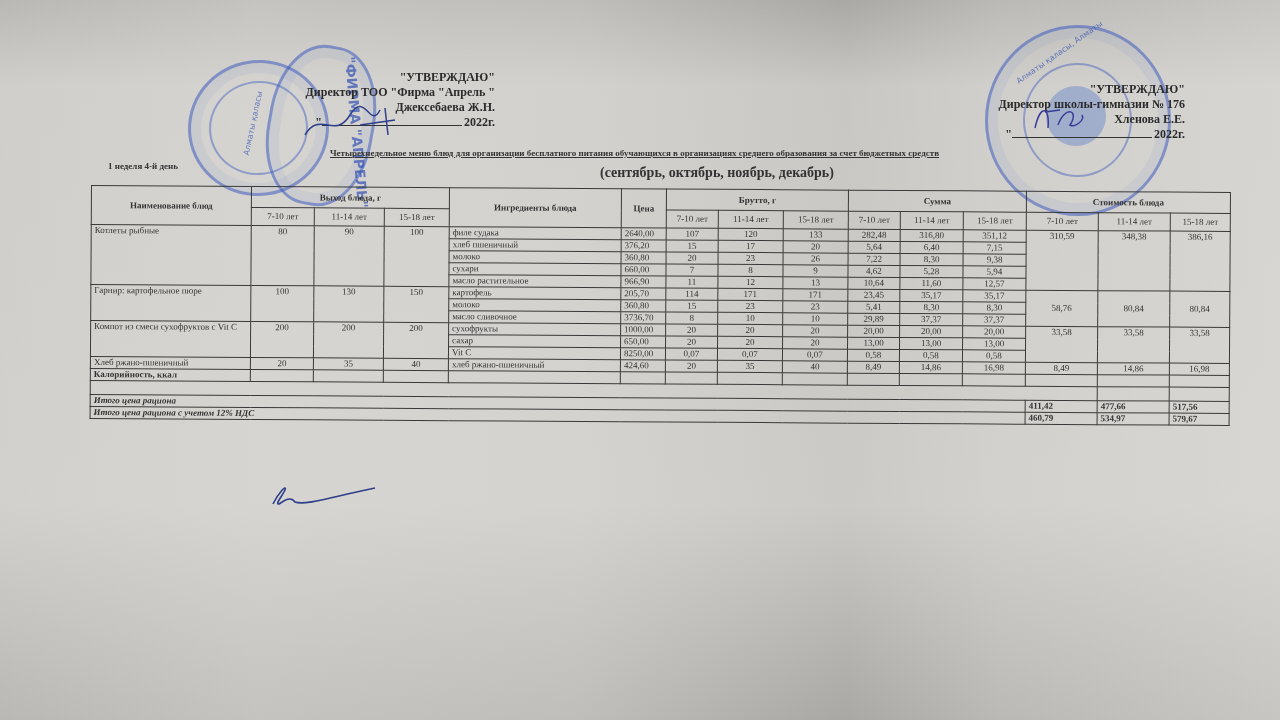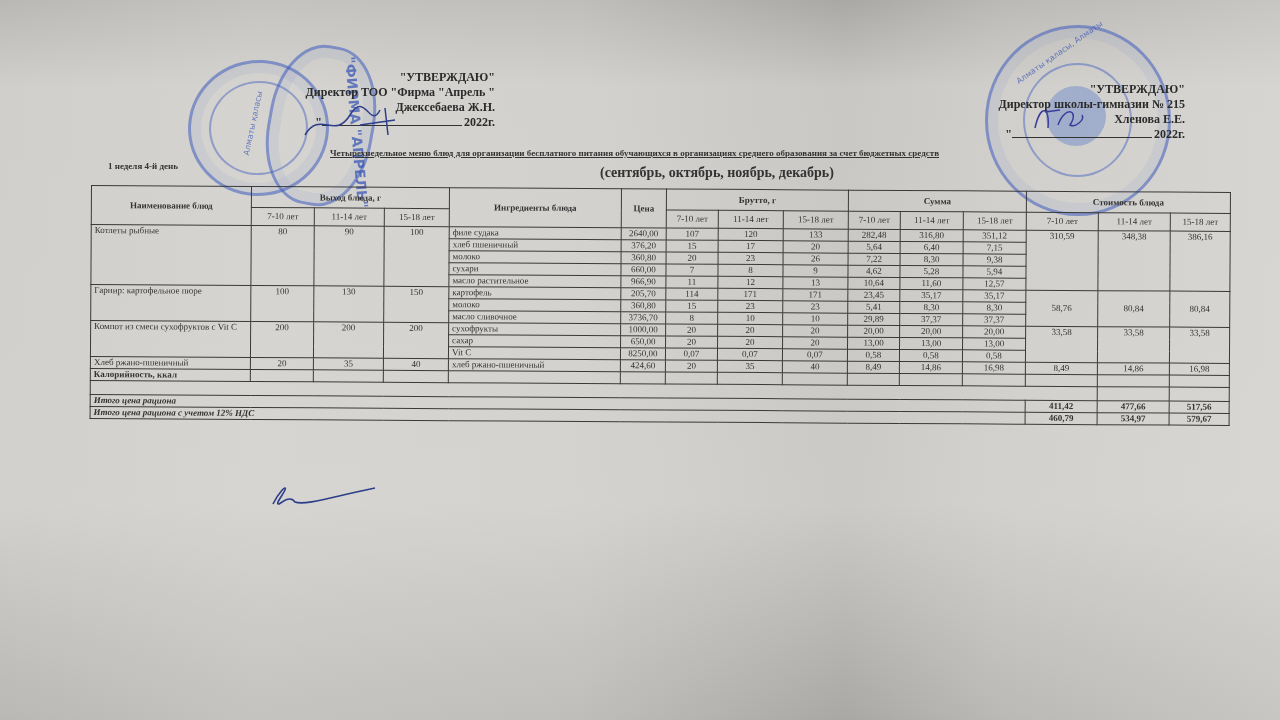--- a/index.html
+++ b/index.html
@@ -33,21 +33,21 @@
   .doc-title { position:absolute; left:330px; top:148px; width:760px; font-size:9px; font-weight:bold; color:#333; white-space:nowrap;text-decoration:underline; }
   .doc-sub { position:absolute; left:600px; top:165px; font-size:14px; font-weight:bold; color:#333; }
   .week { position:absolute; left:108px; top:161px; font-size:9px; font-weight:bold; color:#333; }
   .menu-table-wrap { position:absolute; left:91px; top:185px; transform:rotate(0.35deg); transform-origin:0 0; }
   table.menu { border-collapse:collapse; font-size:9px; color:#333; table-layout:fixed; }
   table.menu td, table.menu th { border:1px solid #3a3a3a; padding:0 3px; height:11px; line-height:11px; white-space:nowrap; overflow:hidden; }
   table.menu th { font-weight:bold; text-align:center; font-size:9px; }
   table.menu .h1 th { height:20px; }
   table.menu .h2 th { height:17px; font-weight:normal; }
   .c { text-align:center; }
-  .r { text-align:center; }
+  .r { text-align:left; }
   .dish { vertical-align:top; text-align:left; white-space:normal !important; line-height:11px; }
   .bold { font-weight:bold; }
   .ital { font-style:italic; font-weight:bold; }
   .total-row td { height:11px; }
   .nurse { position:absolute; left:90px; top:497px; font-size:11px; font-weight:bold; color:#333; }
   .nurse .uline { display:inline-block; width:195px; border-bottom:1px solid #333; vertical-align:bottom; margin-left:4px; }
 </style>
 </head>
 <body>
 
@@ -72,21 +72,21 @@
   </svg>
 
   <div class="stamp stamp-right">
     <div class="stamp-inner"></div>
     <div class="emblem"></div>
     <div class="stamp-text" style="left:20px;top:20px;transform:rotate(-35deg);">Алматы қаласы, Алматы</div>
   </div>
 
   <div class="approve approve-right">
     <div class="line">"УТВЕРЖДАЮ"</div>
-    <div class="line">Директор школы-гимназии № 215</div>
+    <div class="line">Директор школы-гимназии № 176</div>
     <div class="line">Хленова Е.Е.</div>
     <div class="line"><span>"</span><span class="sigline"></span><span>2022г.</span></div>
   </div>
   <svg class="sig" style="left:1030px;top:100px;" width="60" height="35">
     <path d="M5 28 C10 5, 20 5, 18 28 M15 12 L30 10 M28 25 C35 5, 50 10, 40 25 C45 28, 55 20, 52 15" stroke="#3a3d9a" stroke-width="1.5" fill="none"></path>
   </svg>
 
   <div class="doc-title">Четырехнедельное меню блюд для организации бесплатного питания обучающихся в организациях среднего образования за счет бюджетных средств</div>
   <div class="doc-sub">(сентябрь, октябрь, ноябрь, декабрь)</div>
   <div class="week">1 неделя 4-й день</div>

